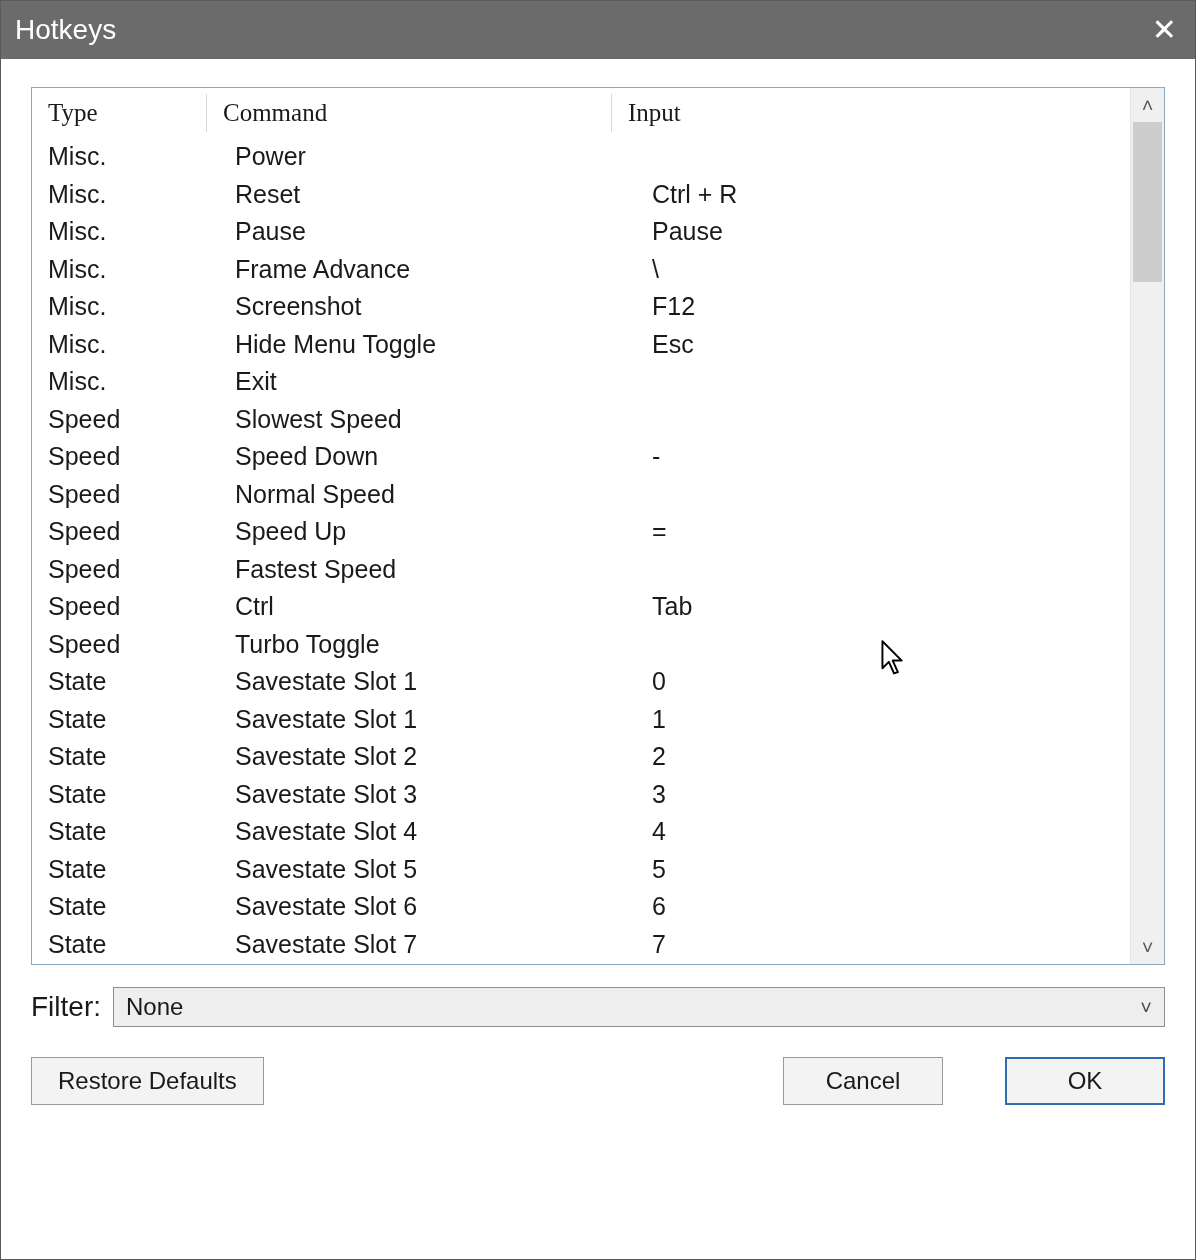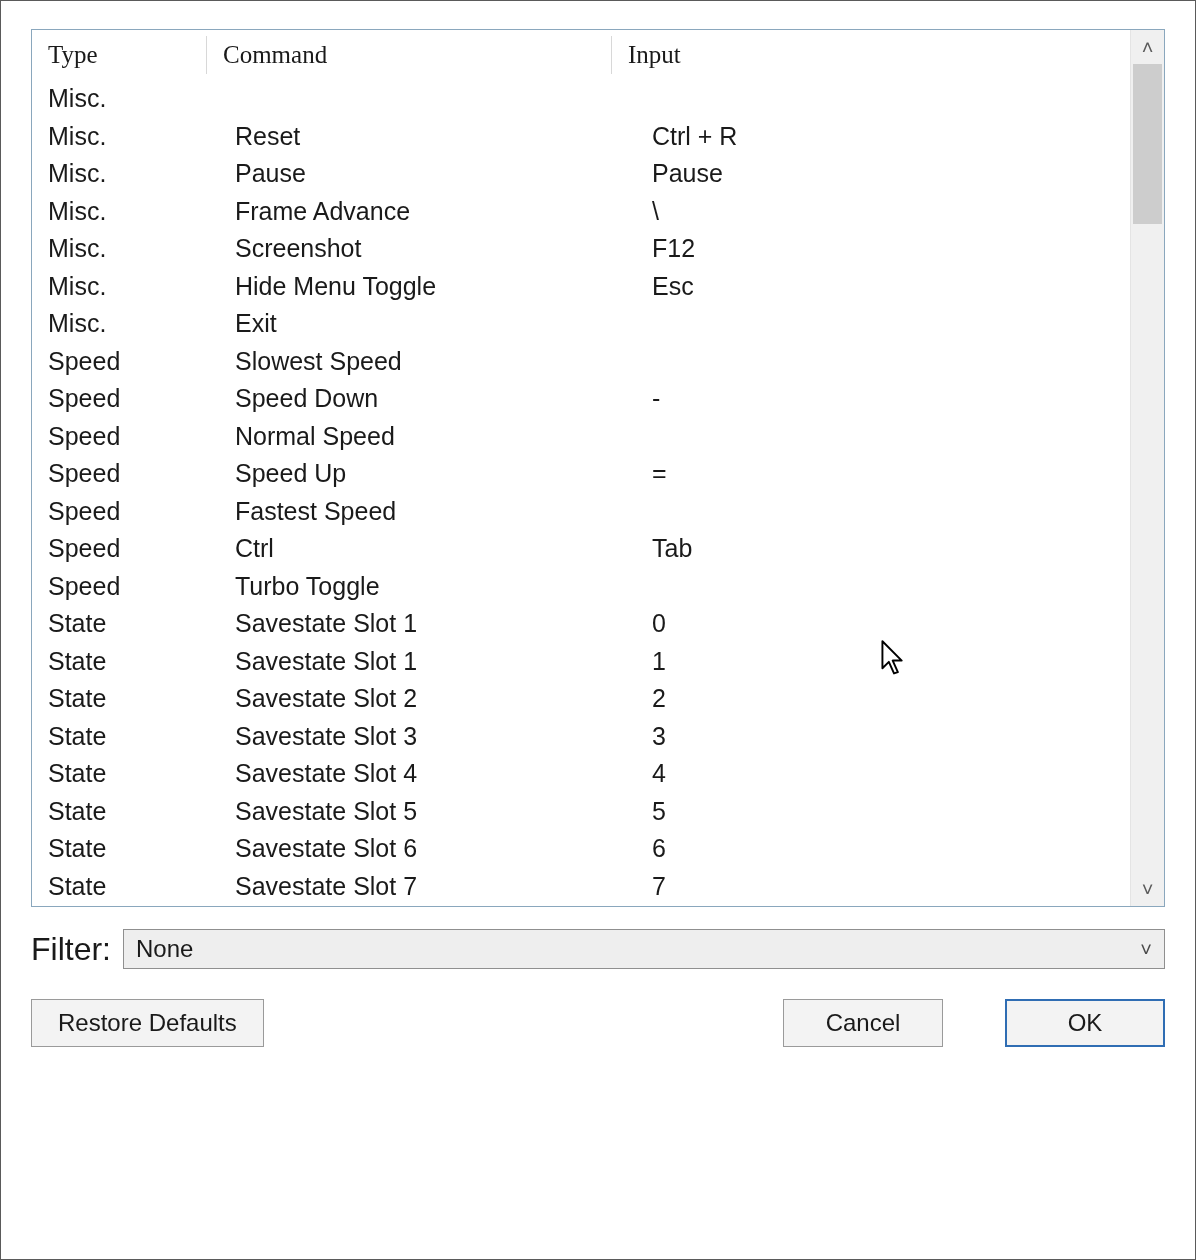--- a/index.html
+++ b/index.html
@@ -123,21 +123,21 @@
     height: 160px;
     background: #cdcdcd;
   }
   .filterrow {
     margin-top: 22px;
     display: flex;
     align-items: center;
     gap: 12px;
   }
   .filterrow label {
-    font-size: 32px;
+    font-size: 28px;
   }
   .filterselect {
     flex: 1;
     height: 40px;
     border: 1px solid #8f8f8f;
     background: #eeeeee;
     display: flex;
     align-items: center;
     justify-content: space-between;
     padding: 0 12px;
@@ -179,33 +179,38 @@
   .cursor {
     position: absolute;
     pointer-events: none;
   }
 </style>
 </head>
 <body>
 
 <div class="window">
 
+  <div class="titlebar">
+    <span>Hotkeys</span>
+    <span class="close">✕</span>
+  </div>
 
   <div class="client">
 
     <div class="listwrap">
       <div class="listcontent">
         <div class="listheader">
           <div class="col col-type sep">Type</div>
           <div class="col col-cmd sep">Command</div>
           <div class="col col-input">Input</div>
         </div>
         <div class="rows" id="rows">
             <div class="row">
               <div class="cell col-type">Misc.</div>
+              <div class="cell col-cmd">Power</div>
               <div class="cell col-input"></div>
             </div>
             <div class="row">
               <div class="cell col-type">Misc.</div>
               <div class="cell col-cmd">Reset</div>
               <div class="cell col-input">Ctrl + R</div>
             </div>
             <div class="row">
               <div class="cell col-type">Misc.</div>
               <div class="cell col-cmd">Pause</div>

